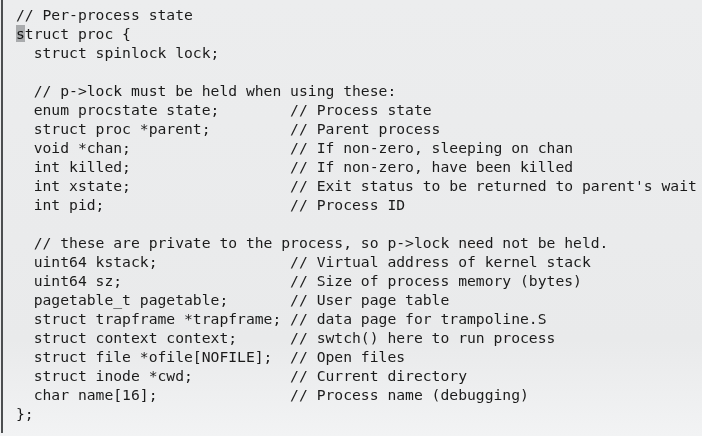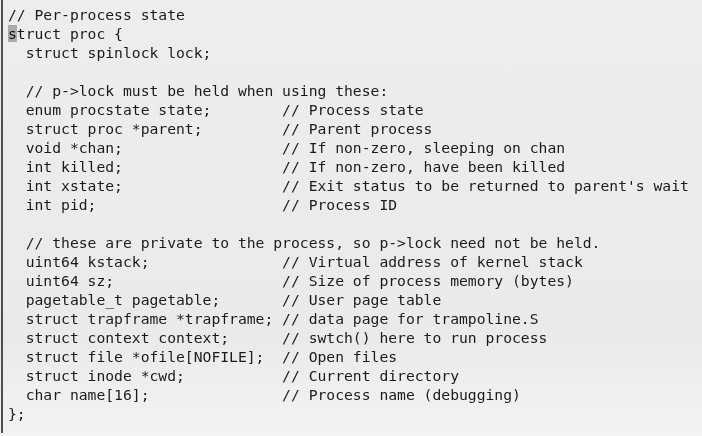--- a/index.html
+++ b/index.html
@@ -22,21 +22,21 @@
     top: 0;
     width: 2px;
     height: 433px;
     background: #4c4e50;
   }
   .code {
     position: absolute;
     left: 0;
     top: 0;
     margin: 0;
-    padding: 5px 0 0 8px;
+    padding: 5px 0 0 16px;
     font-family: "DejaVu Sans Mono", "Liberation Mono", monospace;
     font-size: 14.7px;
     line-height: 19px;
     color: #1b1b1b;
     white-space: pre;
     background: transparent;
   }
   .cursor {
     background: #a9abad;
     color: #141414;

